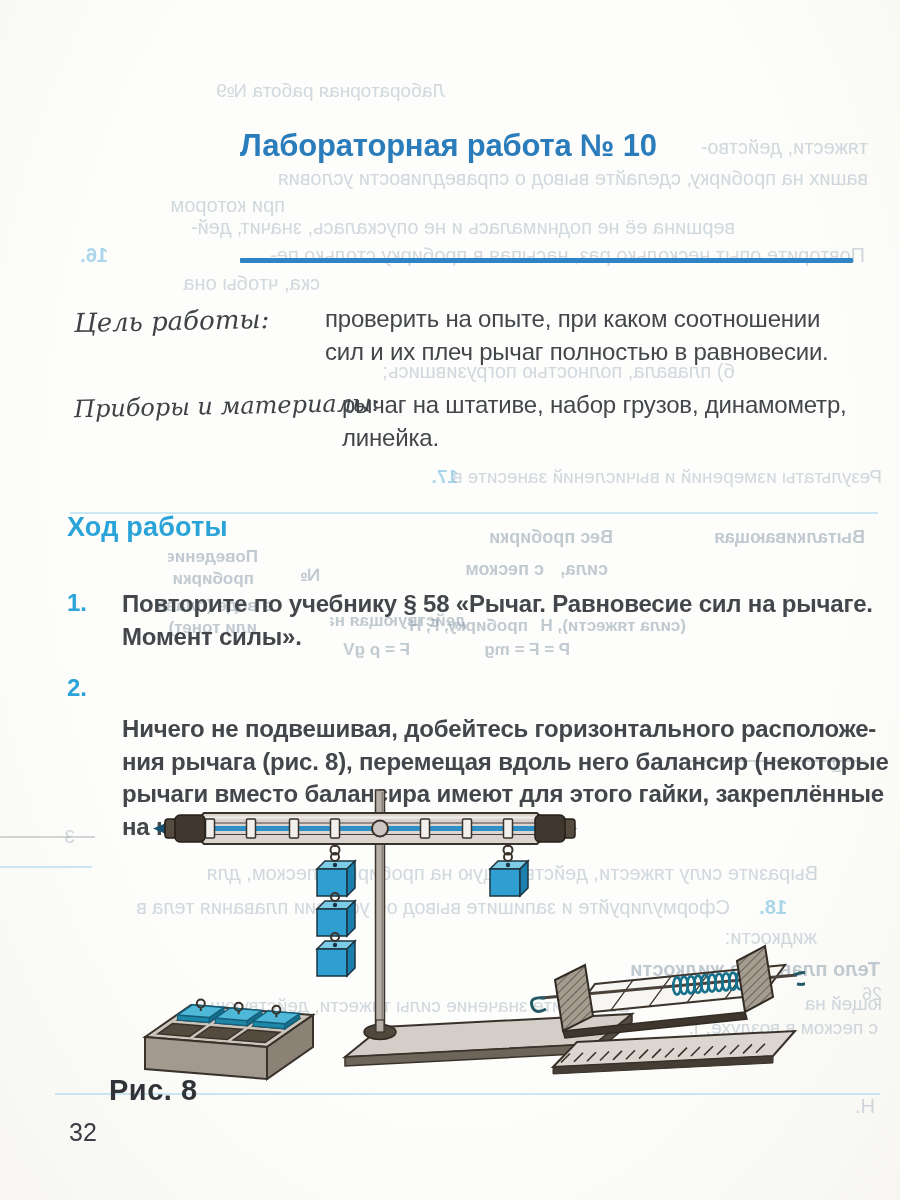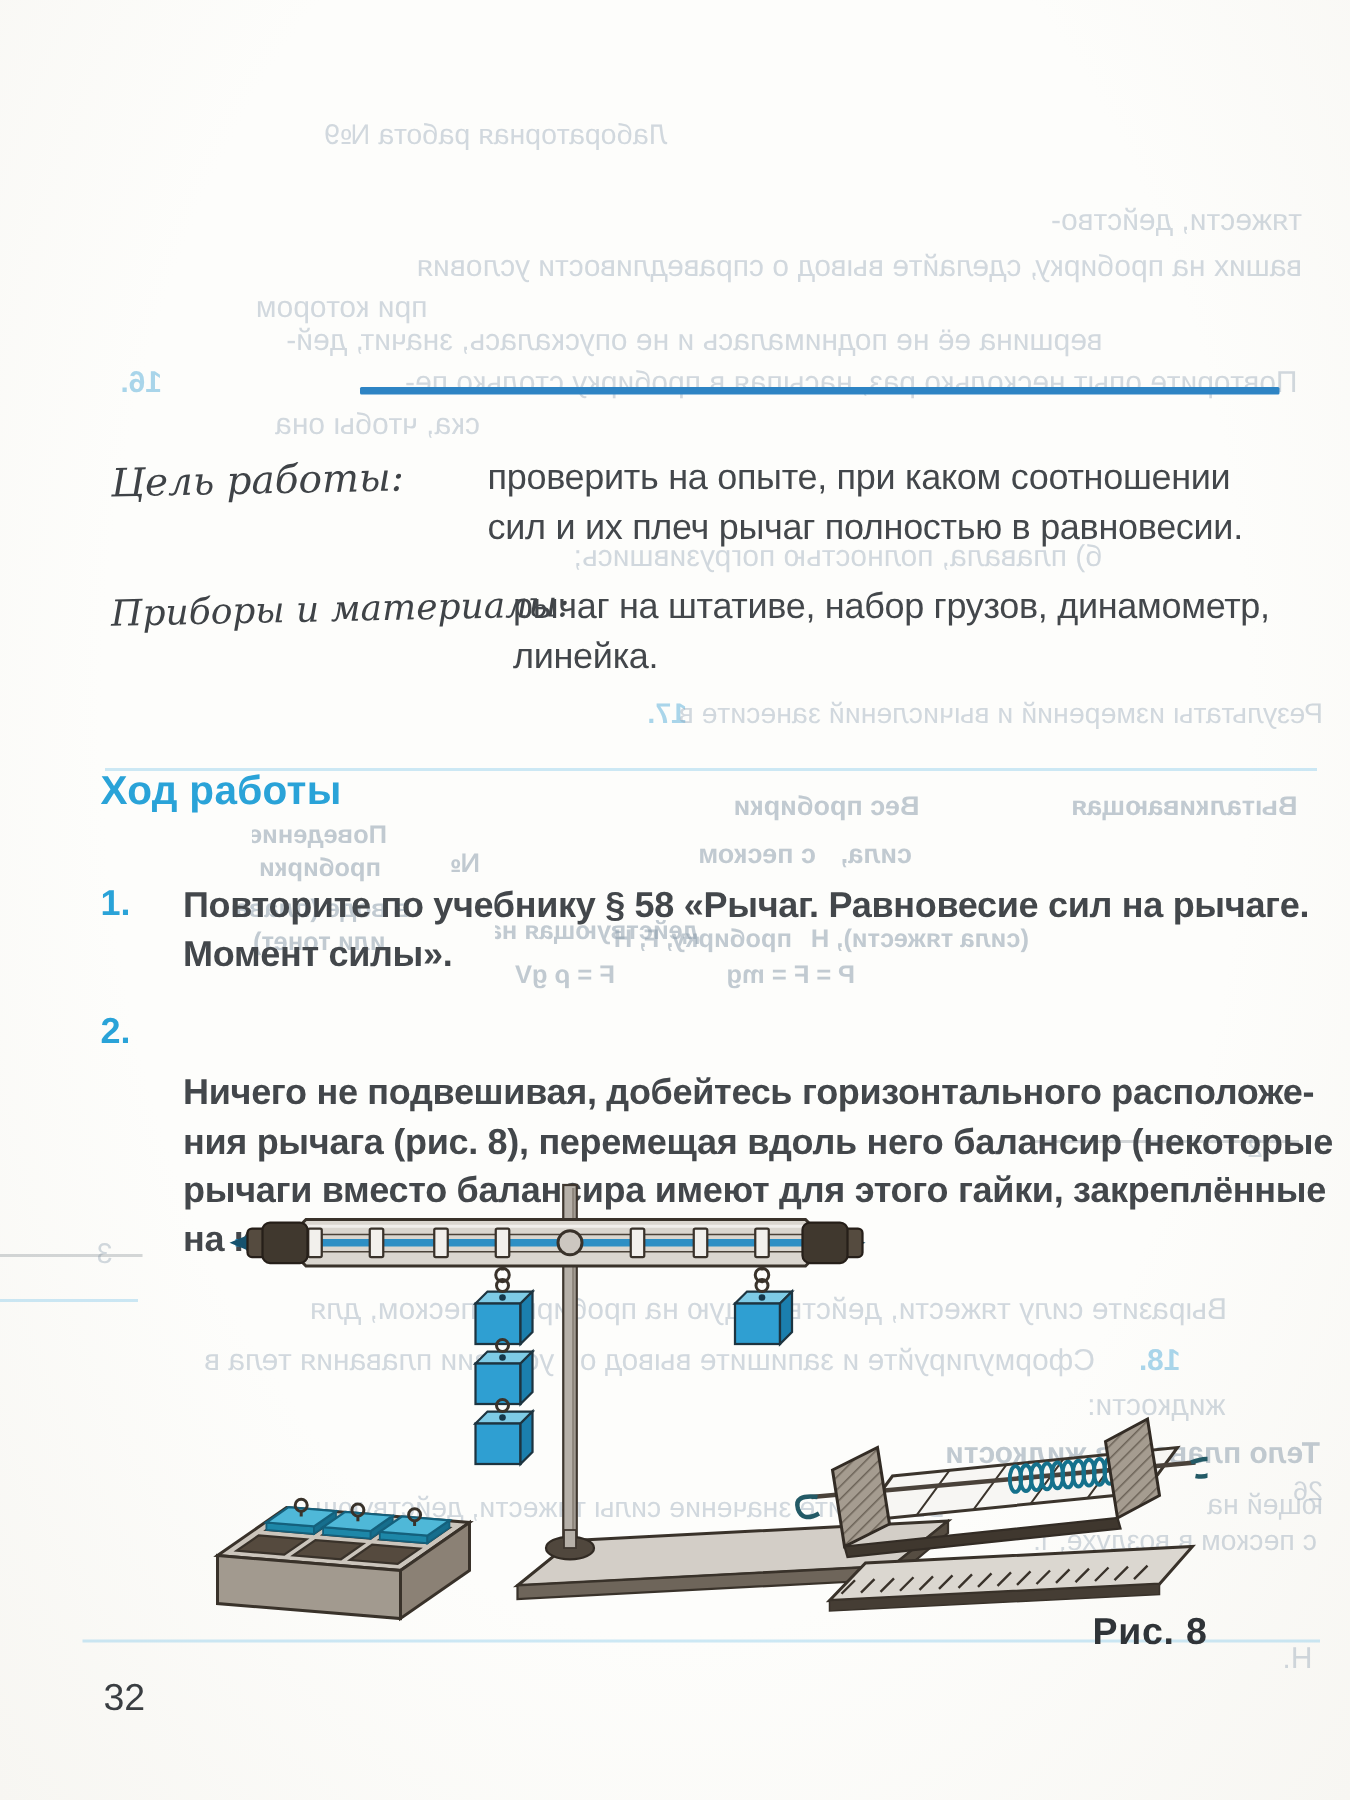--- a/index.html
+++ b/index.html
@@ -23,22 +23,22 @@
   .goal-text{left:325px;top:302px;width:560px;}
   .mat-text{left:342px;top:388px;width:560px;}
 
   .hod{left:67px;top:512px;font-size:27px;font-weight:700;color:#2aa3d8;letter-spacing:.2px;}
   .stepnum{font-size:24px;font-weight:700;color:#2aa3d8;}
   .s1n{left:67px;top:589px;} .s2n{left:67px;top:674px;}
   .step-text{font-size:24px;line-height:32.5px;color:#43474b;white-space:pre-line;width:770px;letter-spacing:-.2px;font-weight:bold;}
   .s1t{left:122px;top:588px;} .s2t{left:122px;top:673px;margin-top:40px;}
 
   .fig{left:95px;top:785px;}
-  .caption{left:95px;top:1074px;width:710px;text-align:right;
-           font-size:25px;font-weight:700;color:#303438;letter-spacing:.5px;}
+  .caption{left:109px;top:1074px;width:710px;text-align:left;
+           font-size:29px;font-weight:700;color:#303438;letter-spacing:.5px;}
   .pagenum{left:69px;top:1118px;font-size:25px;color:#3a3e42;}
 
   
   #bleed-layer,#scan-layer{position:absolute;inset:0;pointer-events:none;}
   .bleed{position:absolute;transform:scaleX(-1);filter:blur(.4px);
          color:rgba(148,164,180,.42);line-height:1.12;white-space:nowrap;overflow:hidden;}
   .bleed.b{font-weight:700;color:rgba(134,151,168,.5);}
   .bleed.n{font-weight:700;color:rgba(100,180,220,.55);}
   .scanline{position:absolute;height:2px;}
   .scanline.cyan{background:rgba(130,200,235,.4);}
@@ -89,20 +89,21 @@
       <div class="bleed" style="left: 843px; top: 1095px; width: 32px; font-size: 20px;">Н.</div>
     </div>
   <div id="scan-layer">
       <div class="scanline cyan" style="left: 70px; top: 512px; width: 808px;"></div>
       <div class="scanline cyan" style="left: 0px; top: 866px; width: 92px;"></div>
       <div class="scanline cyan" style="left: 55px; top: 1093px; width: 825px;"></div>
       <div class="scanline gray" style="left: 688px; top: 760px; width: 178px;"></div>
       <div class="scanline gray" style="left: 0px; top: 836px; width: 95px;"></div>
     </div>
 
+  <div class="abs title1">Лабораторная работа № 10</div>
   <div class="abs rule"></div>
 
   <div class="abs script-label goal-label">Цель работы:</div>
   <div class="abs body-text goal-text">проверить на опыте, при каком соотношении
 сил и их плеч рычаг полностью в равновесии.</div>
 
   <div class="abs script-label mat-label">Приборы и материалы:</div>
   <div class="abs body-text mat-text">рычаг на штативе, набор грузов, динамометр,
 линейка.</div>
 

